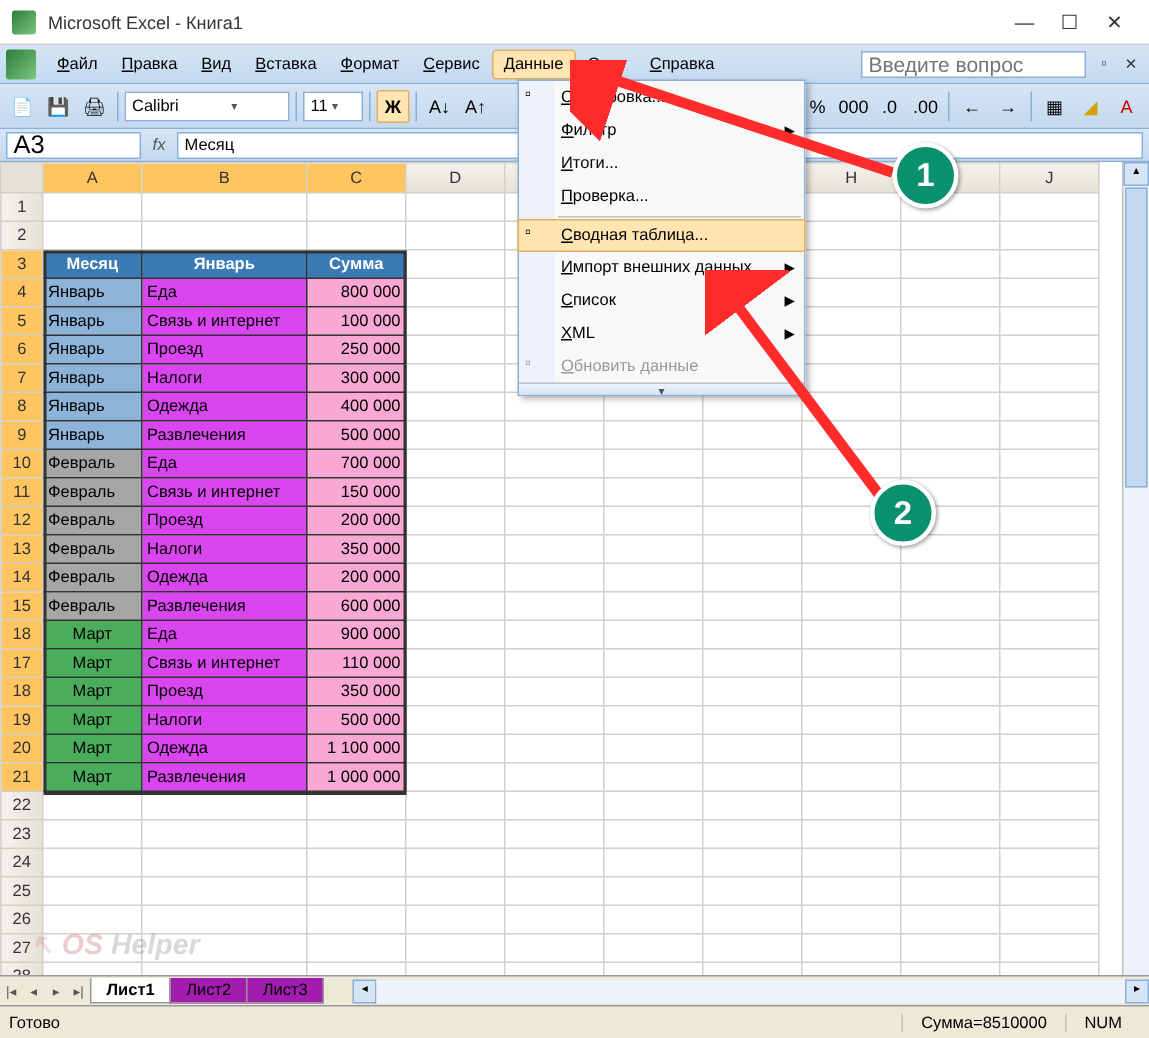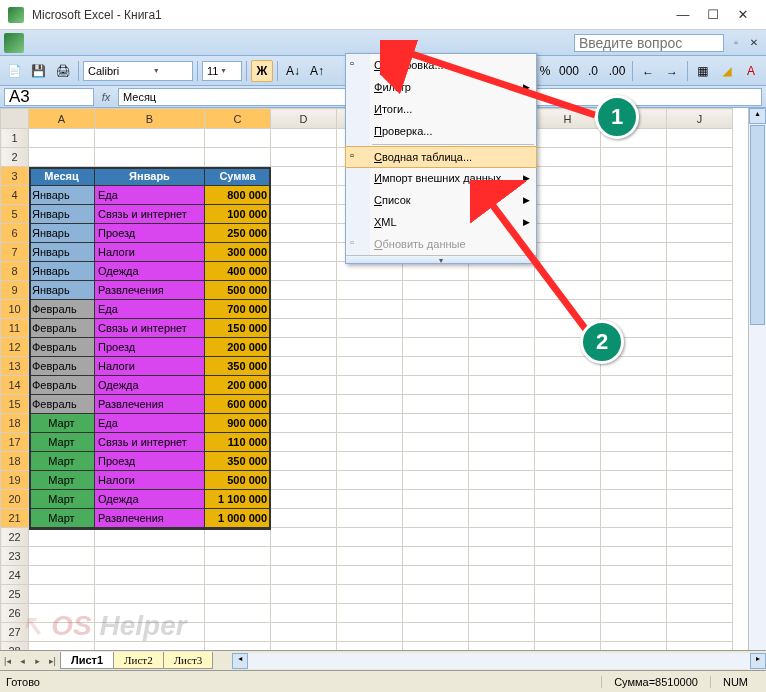--- a/index.html
+++ b/index.html
@@ -44,21 +44,21 @@
 .grid .colh { height: 20px; }
 .grid .rowh { width: 28px; text-align: center; background: linear-gradient(90deg,#f5f2ed,#e5e1d8); }
 .grid .rowh.sel { background: #ffc561; }
 .grid .corner { width: 28px; background: #e5e1d8; }
 .grid td { padding: 0 3px; background: #fff; }
 .grid td.hdr { background: #3a7ab5; color: #fff; text-align: center; font-weight: bold; border: 1px solid #333; }
 .grid td.jan { background: #8db4d8; border: 1px solid #333; }
 .grid td.feb { background: #a6a6a6; border: 1px solid #333; }
 .grid td.mar { background: #4aad5b; border: 1px solid #333; text-align: center; }
 .grid td.exp { background: #d946ef; border: 1px solid #333; }
-.grid td.sum { background: #eab308; border: 1px solid #333; text-align: right; font-weight: bold; }
+.grid td.sum { background: #f9a8d4; border: 1px solid #333; text-align: right; }
 .grid .colh.sel { background: #ffc561; }
 .col-A { width: 66px; }
 .col-B { width: 110px; }
 .col-C { width: 66px; }
 .col-o { width: 66px; }
 
 
 .sel-border { position: absolute; border: 2px solid #333; pointer-events: none; }
 
 
@@ -74,52 +74,63 @@
 
 .callout { position: absolute; width: 44px; height: 44px; border-radius: 50%; background: #0a8f6f; color: #fff; display: flex; align-items: center; justify-content: center; font-size: 22px; font-weight: bold; box-shadow: 1px 1px 3px rgba(0,0,0,0.4); z-index: 20; border: 3px solid #fff; }
 .arrow-svg { position: absolute; z-index: 15; pointer-events: none; }
 
 
 .sheettabs { position: absolute; bottom: 22px; left: 0; right: 0; height: 20px; background: #ece9d8; border-top: 1px solid #999; display: flex; align-items: center; font-size: 11px; }
 .sheettabs .nav { width: 60px; display: flex; }
 .sheettabs .nav span { width: 15px; text-align: center; font-size: 9px; color: #555; }
 .sheettabs .tab { padding: 2px 10px; background: #fff; border: 1px solid #999; border-top: none; margin-right: -1px; }
 .sheettabs .tab.active { font-weight: bold; background: #fff; }
-.sheettabs .tab.inactive { background: #fef9c3; font-family: Liberation Serif, serif; }
+.sheettabs .tab.inactive { background: #a21caf; }
 .sheettabs .scroll { flex: 1; height: 16px; background: #ece9d8; margin-left: 20px; display: flex; }
 .sheettabs .scroll .sbtn { width: 16px; height: 16px; background: #d6e5f5; border: 1px solid #8bb0d8; font-size: 8px; text-align: center; }
 .sheettabs .scroll .track { flex: 1; background: #eef3fb; }
 
 
 .statusbar { position: absolute; bottom: 0; left: 0; right: 0; height: 22px; background: #ece9d8; border-top: 1px solid #999; display: flex; align-items: center; font-size: 11px; padding: 0 6px; }
 .statusbar .status { flex: 1; }
 .statusbar .cell { padding: 0 12px; border-left: 1px solid #c0c0c0; }
 
 
-.watermark { position: absolute; left: 20px; bottom: 50px; font-size: 28px; color: rgba(180,50,50,0.25); font-weight: bold; font-style: italic; pointer-events: none; z-index: 5; }
+.watermark { position: absolute; left: 20px; bottom: 50px; font-size: 19px; color: rgba(180,50,50,0.25); font-weight: bold; font-style: italic; pointer-events: none; z-index: 5; }
 .watermark .h { color: rgba(100,100,100,0.25); }
 
 
 .vscroll { position: absolute; right: 0; top: 108px; width: 18px; bottom: 42px; background: #eef3fb; border-left: 1px solid #c0c0c0; }
 .vscroll .sbtn { height: 16px; background: #d6e5f5; border: 1px solid #8bb0d8; font-size: 8px; text-align: center; }
 .vscroll .thumb { height: 200px; background: #c3d9ef; border: 1px solid #8bb0d8; margin: 1px; }
 </style>
 </head>
 <body>
 
 <div class="titlebar">
   <div class="app-icon"></div>
   <div class="title">Microsoft Excel - Книга1</div>
   <div class="winbtn">—</div>
   <div class="winbtn">☐</div>
   <div class="winbtn">✕</div>
 </div>
 
 <div class="menubar">
   <div class="app-logo"></div>
+  <div id="menu-items" style="display: flex;">
+      <div class="mitem"><u>Ф</u>айл</div>
+      <div class="mitem"><u>П</u>равка</div>
+      <div class="mitem"><u>В</u>ид</div>
+      <div class="mitem"><u>В</u>ставка</div>
+      <div class="mitem"><u>Ф</u>ормат</div>
+      <div class="mitem"><u>С</u>ервис</div>
+      <div class="mitem active"><u>Д</u>анные</div>
+      <div class="mitem"><u>О</u>кно</div>
+      <div class="mitem"><u>С</u>правка</div>
+    </div>
   <input class="askbox" placeholder="Введите вопрос" style="">
   <div class="right-icons">
     <div class="ricon">▫</div>
     <div class="ricon">✕</div>
   </div>
 </div>
 
 <div class="toolbar">
   <div class="tbtn">📄</div>
   <div class="tbtn">💾</div>

